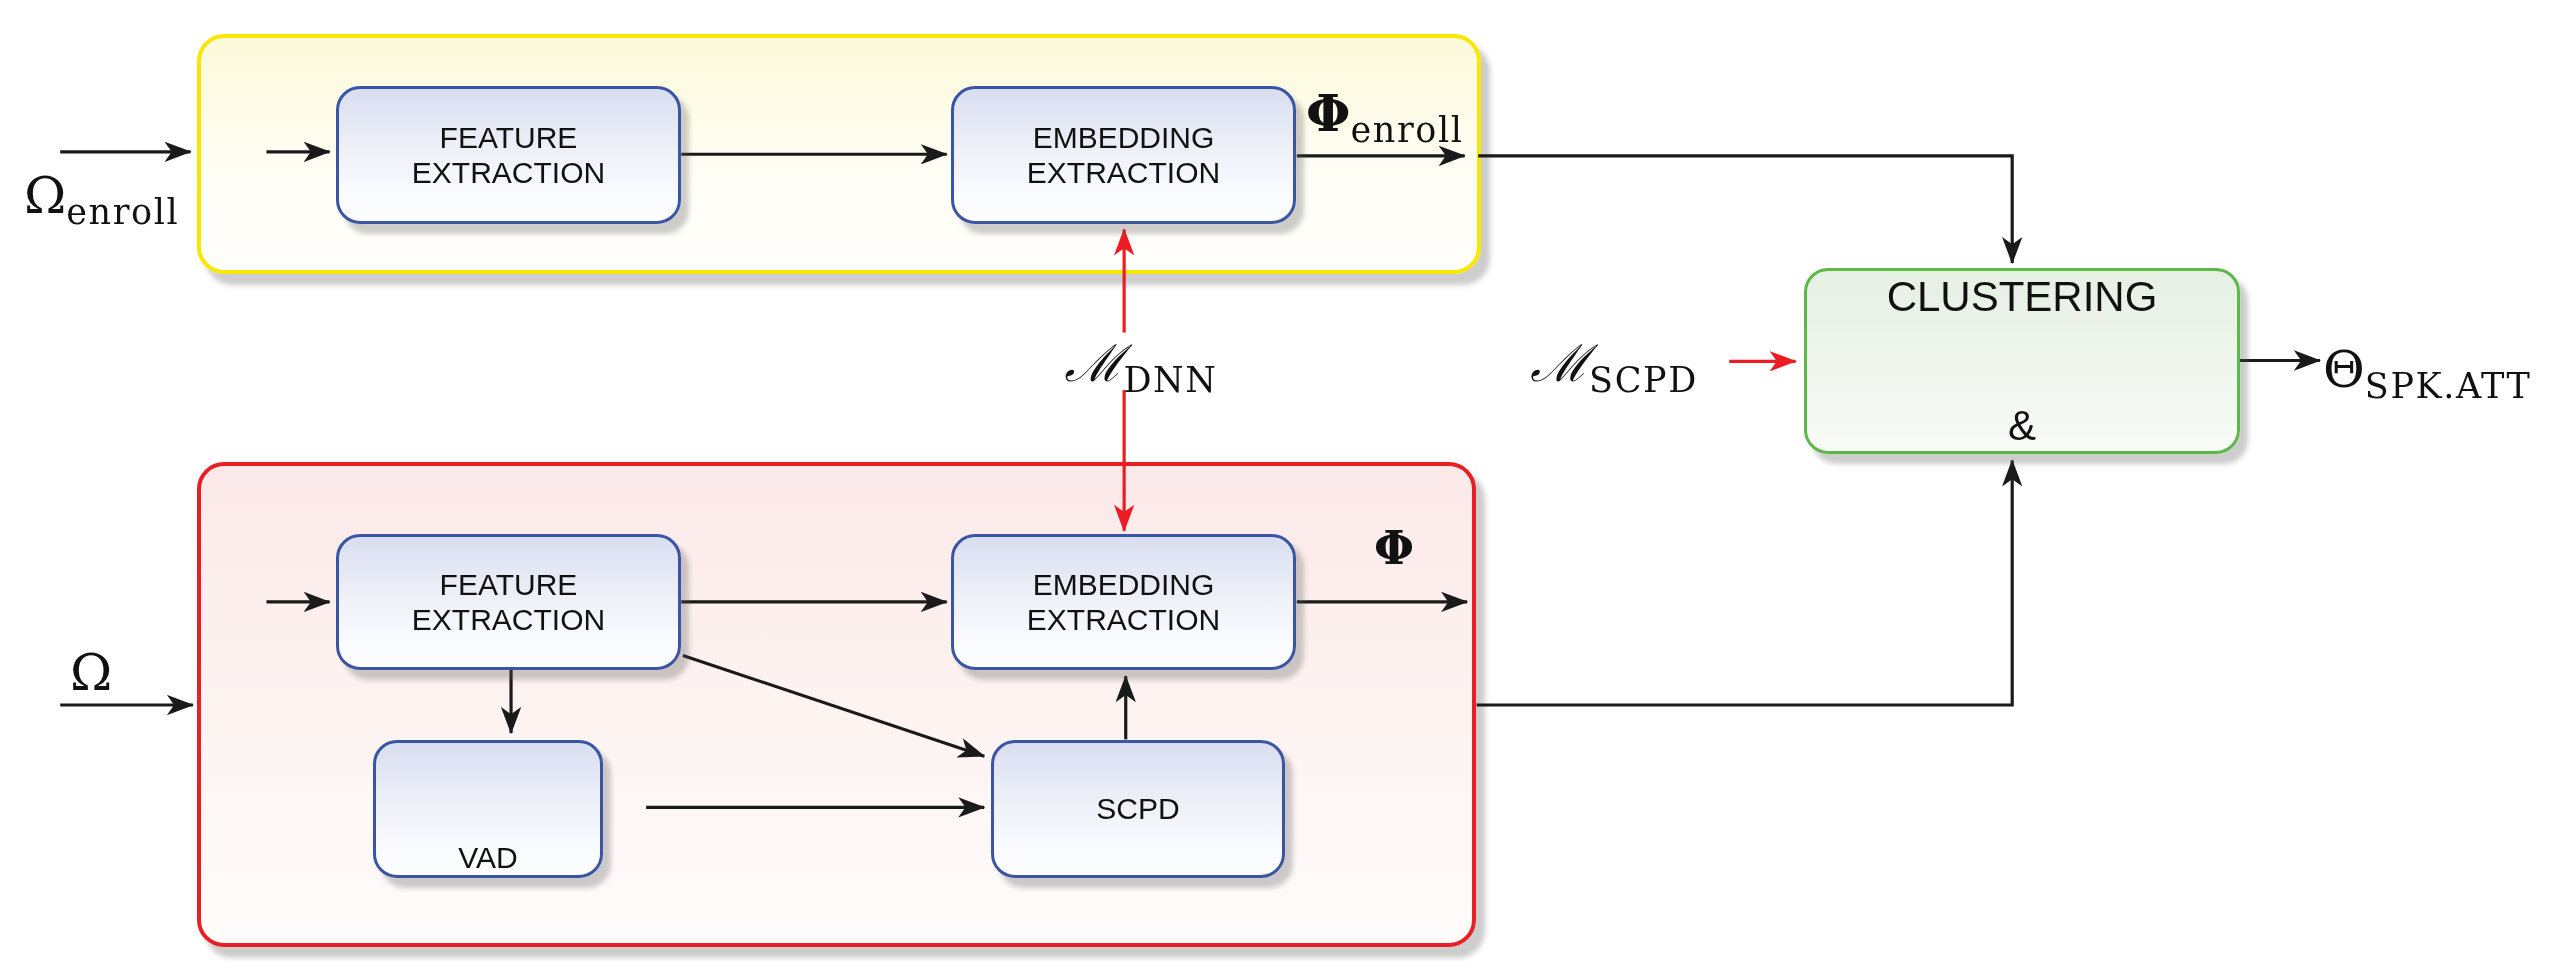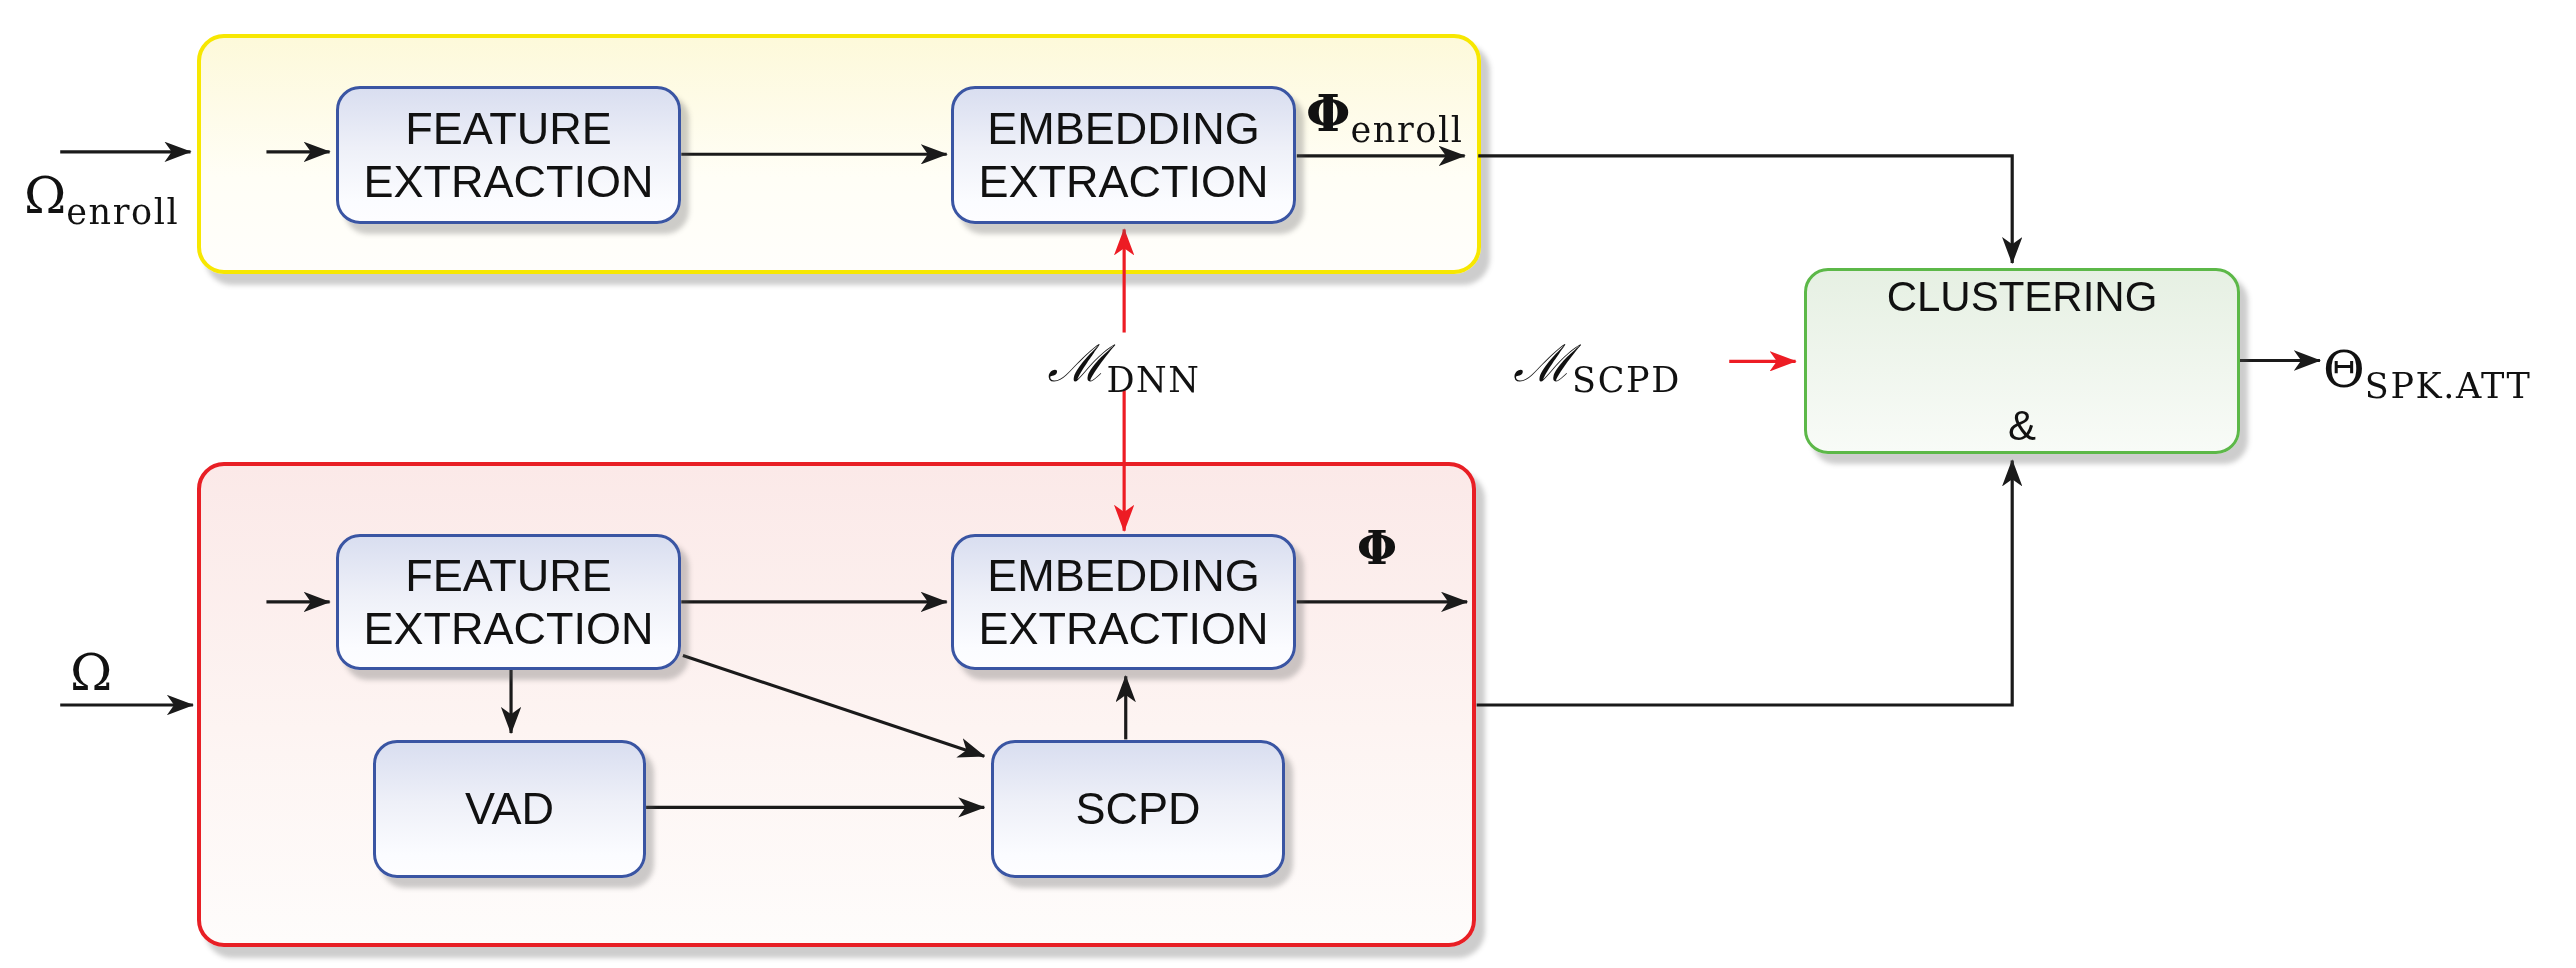--- a/index.html
+++ b/index.html
@@ -7,31 +7,31 @@
   .container{position:absolute;border-radius:27px;box-sizing:border-box;
     box-shadow:8.8px 10.4px 5.6px rgba(90,90,90,0.30);}
   .container.yellow{border:4.8px solid var(--yellow_border,#f7e701);
     background:linear-gradient(180deg,var(--yellow_fill_top,#fdf9da) 0%,#fffef6 60%,#fffefb 100%);}
   .container.red{border:4px solid var(--red_border,#e81f25);
     background:linear-gradient(180deg,var(--red_fill_top,#fbe9e8) 0%,#fdf4f2 55%,#fefcfb 100%);}
   .box{position:absolute;border:3.2px solid var(--blue_border,#3a55a3);border-radius:24px;
     box-sizing:border-box;display:flex;flex-direction:column;align-items:center;justify-content:center;
     background:linear-gradient(180deg,var(--blue_fill_top,#d9def0) 0%,#eef0f8 45%,#fbfcff 85%,#fdfdff 100%);
     box-shadow:8px 9.6px 4.8px rgba(90,90,90,0.30);
-    font-size:45px;line-height:1.18;color:#111;text-align:center;letter-spacing:0px;}
+    font-size:30px;line-height:1.18;color:#111;text-align:center;letter-spacing:0px;}
   .box.green{border:3.2px solid var(--green_border,#5cb848);
     background:linear-gradient(180deg,var(--green_fill_top,#e6f0e3) 0%,#f0f6ee 55%,#f8fbf7 100%);justify-content:space-between;}
   svg#arrows{position:absolute;left:0;top:0;z-index:2;}
   .container{z-index:1;}
   .box{z-index:3;}
   .mlabel{position:absolute;z-index:4;font-family:"DejaVu Serif",serif;color:#111;white-space:nowrap;}
   .mmain{font-size:51px;}
   .mmain.bold{font-weight:bold;}
   .msub{font-size:35px;vertical-align:-0.32em;letter-spacing:1.6px;}
-  .center-x{transform:translateX(-50%);}
+  .center-x{transform:translateX(-50%);margin-left:17px;}
   .lineA{stroke:var(--line_black,#1a1a1a);stroke-width:4;fill:none;}
   .lineR{stroke:var(--line_red,#ed1c24);stroke-width:4;fill:none;}
 </style>
 </head>
 <body>
 
 <div id="stage">
 
   <div class="container yellow" style="left:197px;top:34px;width:1284px;height:240px;"></div>
 
@@ -82,21 +82,21 @@
   <div class="box" style="left:336px;top:534px;width:345px;height:136px;">
     <div>FEATURE</div>
     <div>EXTRACTION</div>
   </div>
 
   <div class="box" style="left:951px;top:534px;width:345px;height:136px;">
     <div>EMBEDDING</div>
     <div>EXTRACTION</div>
   </div>
 
-  <div class="box" style="left:373px;top:740px;width:273px;height:138px;">
+  <div class="box" style="left:373px;top:740px;width:230px;height:138px;justify-content:flex-end;">
     <div>VAD</div>
   </div>
 
   <div class="box" style="left:991px;top:740px;width:294px;height:138px;">
     <div>SCPD</div>
   </div>
 
   <div class="box green" style="left:1804px;top:268px;width:436px;height:186px;font-size:42px;line-height:1.22;">
     <div>CLUSTERING</div>
     <div>&amp;</div>

